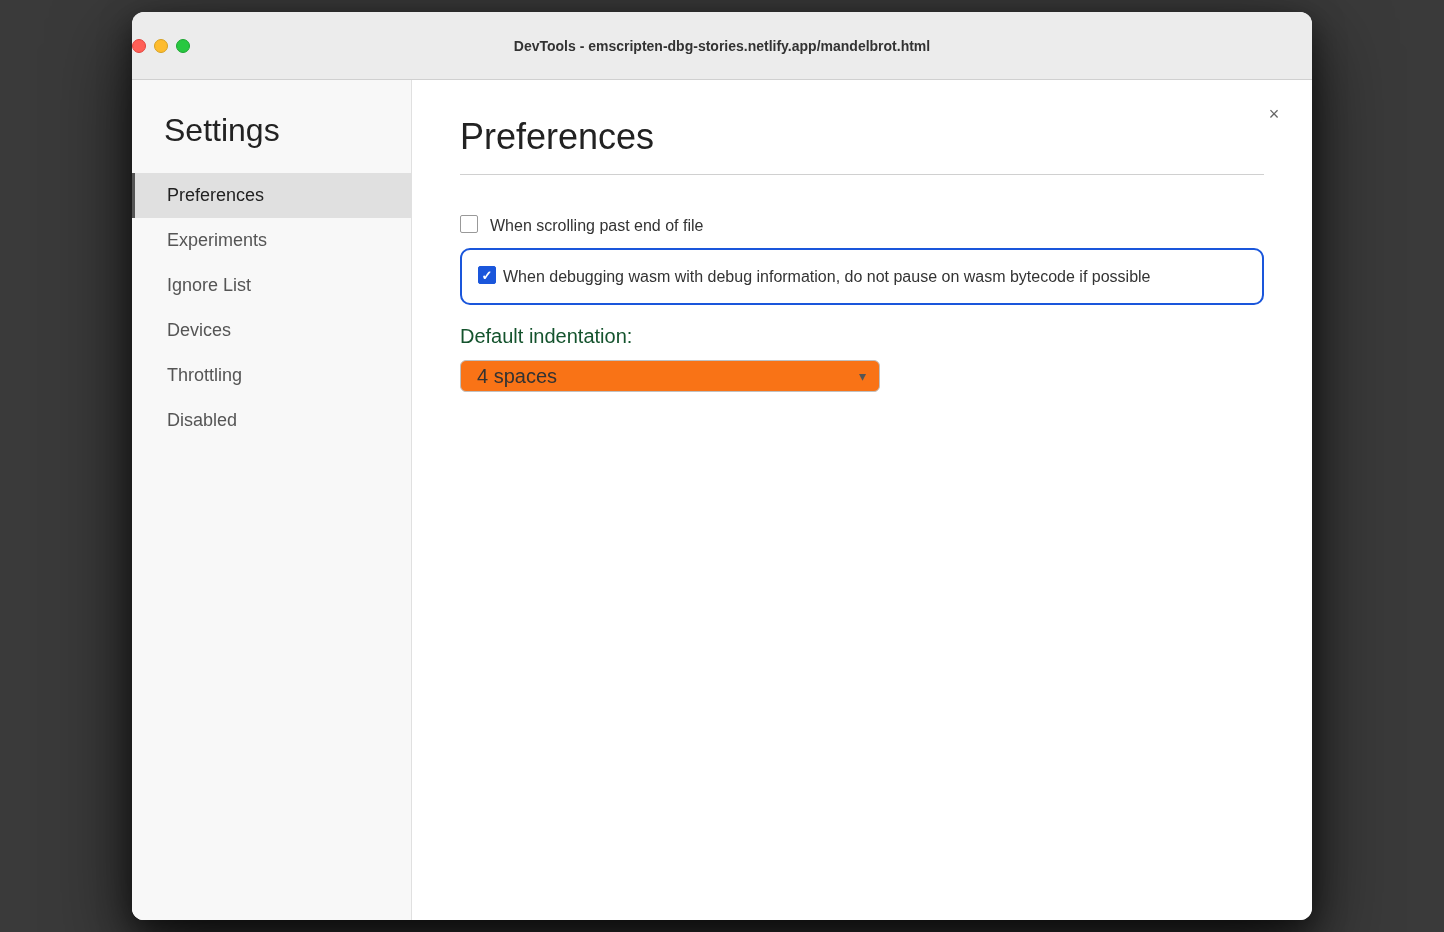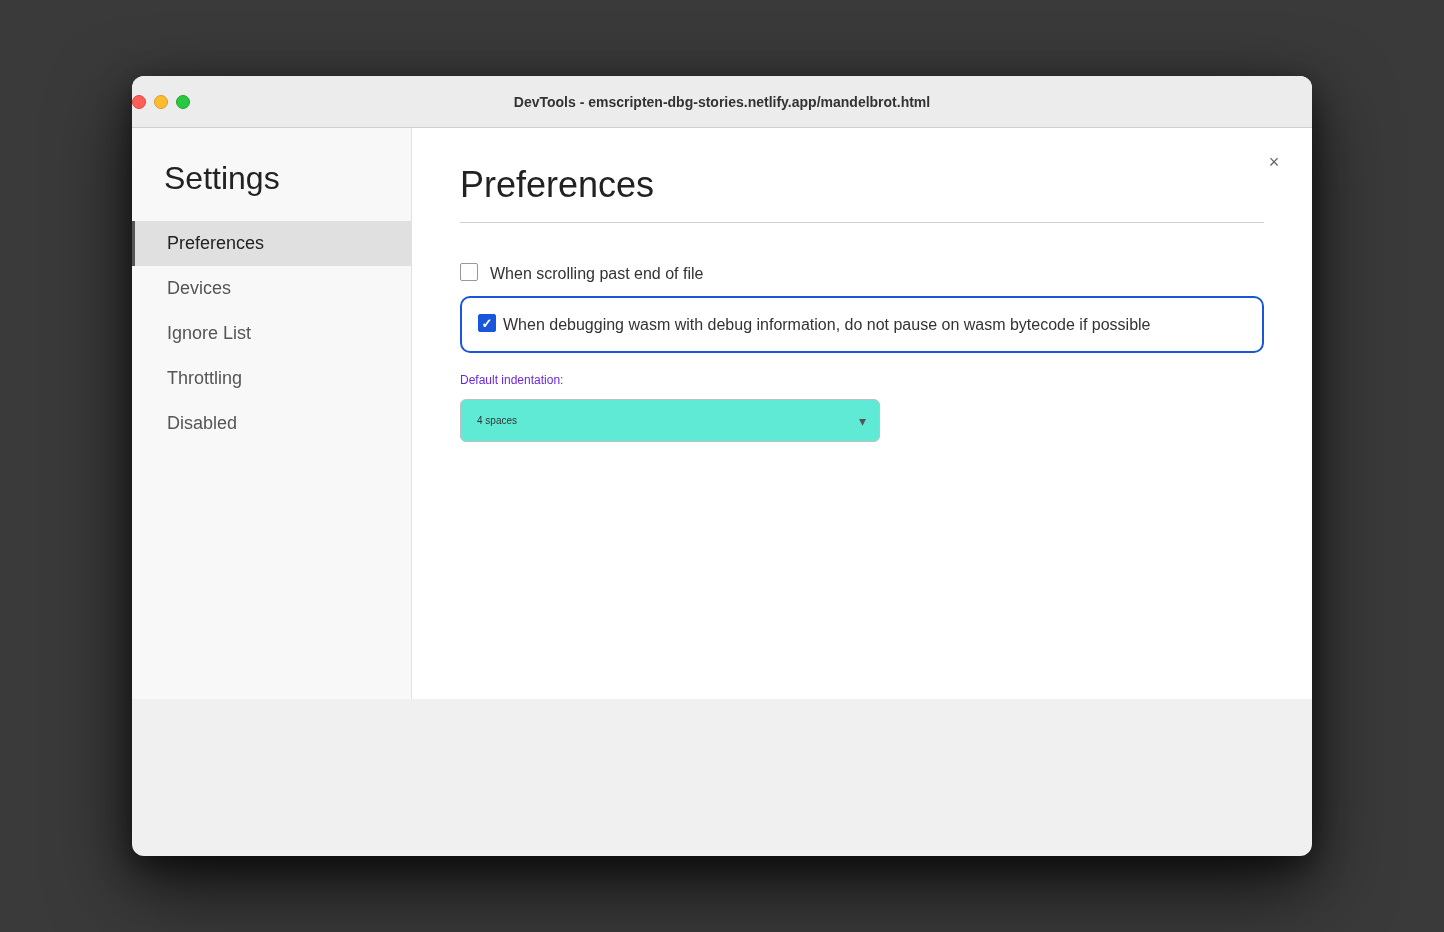--- a/index.html
+++ b/index.html
@@ -17,21 +17,21 @@
       border-radius: 12px;
       box-shadow: 0 30px 80px rgba(0,0,0,0.7), 0 10px 30px rgba(0,0,0,0.5);
       overflow: hidden;
       width: 1180px;
       min-height: 780px;
       background: #f0f0f0;
     }
 
     .title-bar {
       background: #ececec;
-      height: 52px;
+      height: 68px;
       display: flex;
       align-items: center;
       padding: 0 0;
       border-bottom: 1px solid #d0d0d0;
       position: relative;
     }
 
     .traffic-lights {
       display: flex;
       gap: 8px;
@@ -53,21 +53,21 @@
       position: absolute;
       left: 50%;
       transform: translateX(-50%);
       font-size: 14px;
       font-weight: 600;
       color: #333;
     }
 
     .window-body {
       display: flex;
-      height: 571px;
+      height: 840px;
       background: white;
       position: relative;
     }
 
     
     .sidebar {
       width: 280px;
       background: #f8f8f8;
       border-right: 1px solid #e0e0e0;
       padding: 32px 0 0 0;
@@ -195,39 +195,39 @@
     }
 
     .setting-label {
       font-size: 16px;
       color: #333;
       line-height: 1.5;
       padding-top: 1px;
     }
 
     .section-label {
-      font-size: 12px;
+      font-size: 20px;
       font-weight: 500;
-      color: #6d28d9;
+      color: #14532d;
       margin-bottom: 12px;
       margin-top: 8px;
     }
 
     .select-wrapper {
       position: relative;
       display: inline-block;
     }
 
     .indent-select {
       width: 420px;
-      padding: 15px 16px;
-      font-size: 10px;
+      padding: 4px 16px;
+      font-size: 20px;
       border: 1.5px solid #c0c0c0;
       border-radius: 6px;
-      background: #5eead4;
+      background: #f97316;
       appearance: none;
       -webkit-appearance: none;
       cursor: pointer;
       color: #333;
     }
 
     .select-arrow {
       position: absolute;
       right: 14px;
       top: 50%;
@@ -269,22 +269,23 @@
     </div>
     <span class="title-text">DevTools - emscripten-dbg-stories.netlify.app/mandelbrot.html</span>
   </div>
 
   <div class="window-body">
 
     <nav class="sidebar">
       <div class="sidebar-title">Settings</div>
 
       <a class="sidebar-item active">Preferences</a>
+      <a class="sidebar-item">Experiments</a>
+      <a class="sidebar-item">Ignore List</a>
       <a class="sidebar-item">Devices</a>
-      <a class="sidebar-item">Ignore List</a>
       <a class="sidebar-item">Throttling</a>
       <a class="sidebar-item">Disabled</a>
     </nav>
 
     <div class="main-content">
       <button class="close-button">×</button>
 
       <h1 class="section-title">Preferences</h1>
       <hr class="divider">
 

